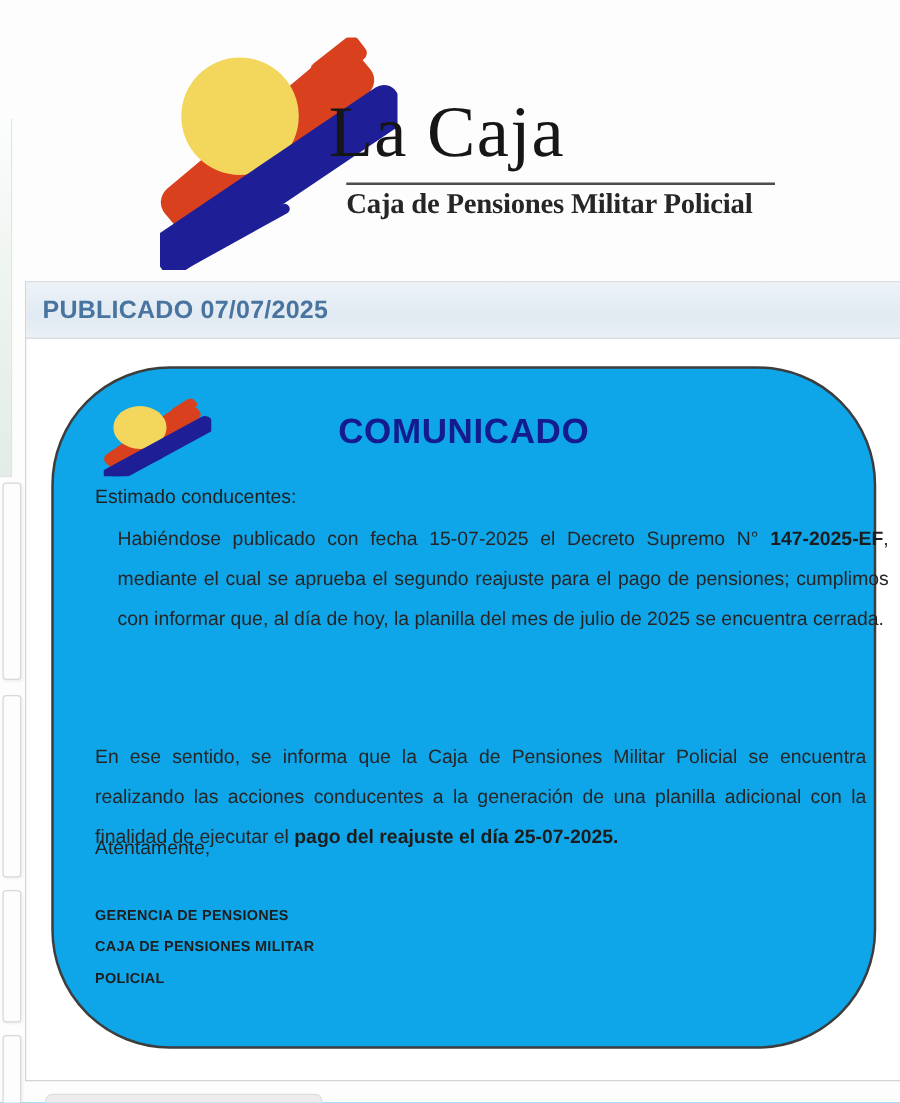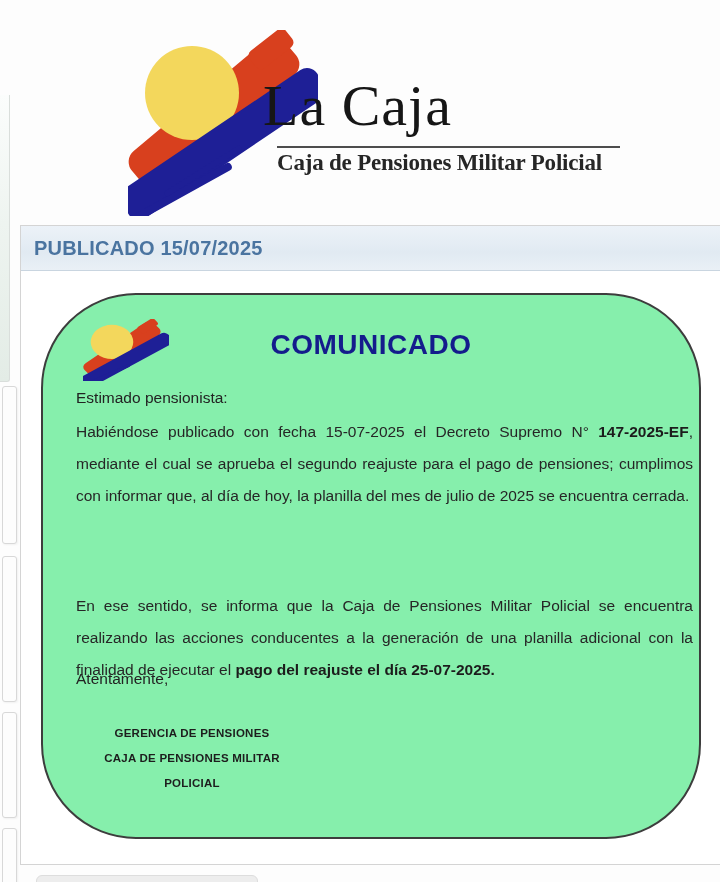--- a/index.html
+++ b/index.html
@@ -57,46 +57,46 @@
     border-bottom: 1px solid #c9d5e0;
   }
   .pub-label {
     position: absolute; left: 13px; top: 0; line-height: 45px;
     font-size: 20px; font-weight: bold; color: #4a74a0; letter-spacing: 0.2px;
   }
 
   
   .card {
     position: absolute; left: 20px; top: 67px; width: 660px; height: 546px;
-    background: #86efac; border: 2px solid #3d3d3d; border-radius: 95px;
+    background: #0ea5e9; border: 2px solid #3d3d3d; border-radius: 95px;
   }
   .card-logo { position: absolute; left: 40px; top: 24px; width: 86px; height: 62px; }
   .card-title {
     position: absolute; left: 0; right: 0; top: 34px; text-align: center;
     font-size: 28px; font-weight: bold; color: #141c8c; letter-spacing: 0.5px;
   }
   .greeting {
     position: absolute; left: 33px; top: 94px;
     font-size: 15.5px; color: #222222;
   }
   .para {
     position: absolute; left: 33px; width: 617px;
     font-size: 15.5px; line-height: 32px; color: #262626;
     text-align: justify;
   }
   .para b { color: #1c1c1c; }
-  .p1 { top: 121px; }
+  .p1 { top: 121px; margin-left: 18px; }
   .p2 { top: 263px; margin-top: 32px; }
   .closing {
     position: absolute; left: 33px; top: 375px;
     font-size: 15.5px; color: #222222;
   }
   .signature {
     position: absolute; left: 33px; top: 426px; width: 232px;
-    text-align: center; font-size: 11.5px; font-weight: bold;
+    text-align: left; font-size: 11.5px; font-weight: bold;
     line-height: 25px; color: #1d1d1d; letter-spacing: 0.25px;
   }
   .place-date {
     position: absolute; left: 33px; top: 494px;
     font-size: 13.5px; color: #2a2a2a;
   }
 
   
   .bottom-bar {
     position: absolute; left: 36px; top: 875px; width: 222px; height: 14px;
@@ -121,35 +121,35 @@
     <rect x="-22.5" y="96" width="235" height="36" rx="12" fill="#1e1f96" transform="rotate(-34 95 114)"></rect>
     <rect x="-4.5" y="159" width="115" height="8" rx="4" fill="#1e1f96" transform="rotate(-29 53 163)"></rect>
     <rect x="30" y="138" width="90" height="6" rx="3" fill="#1e1f96" transform="rotate(-32 75 141)"></rect>
   </svg>
   <div class="brand-name">La Caja</div>
   <div class="brand-rule"></div>
   <div class="brand-subtitle">Caja de Pensiones Militar Policial</div>
 
   <div class="panel">
     <div class="pub-band">
-      <div class="pub-label">PUBLICADO 15/07/2025</div>
+      <div class="pub-label">PUBLICADO 07/07/2025</div>
     </div>
 
     <div class="card">
       <svg class="card-logo" viewBox="0 0 190 170" preserveAspectRatio="none" xmlns="http://www.w3.org/2000/svg">
         <rect x="-14" y="60.5" width="200" height="45" rx="14" fill="#d8401e" transform="rotate(-40 86 83)"></rect>
         <rect x="120" y="8" width="46" height="22" rx="6" fill="#d8401e" transform="rotate(-38 143 19)"></rect>
         <circle cx="64" cy="63" r="47" fill="#f3d75c"></circle>
         <rect x="-22.5" y="96" width="235" height="36" rx="12" fill="#1e1f96" transform="rotate(-34 95 114)"></rect>
         <rect x="-4.5" y="150" width="115" height="8" rx="4" fill="#1e1f96" transform="rotate(-29 53 154)"></rect>
       </svg>
 
       <div class="card-title">COMUNICADO</div>
 
-      <div class="greeting">Estimado pensionista:</div>
+      <div class="greeting">Estimado conducentes:</div>
 
       <p class="para p1"><span>Habiéndose publicado con fecha 15-07-2025 el Decreto Supremo N° </span><b>147-2025-EF</b><span>, mediante el cual se aprueba el segundo reajuste para el pago de pensiones; cumplimos con informar que, al día de hoy, la planilla del mes de julio de 2025 se encuentra cerrada.</span></p>
 
       <p class="para p2"><span>En ese sentido, se informa que la Caja de Pensiones Militar Policial se encuentra realizando las acciones conducentes a la generación de una planilla adicional con la finalidad de ejecutar el </span><b>pago del reajuste el día 25-07-2025.</b><span></span></p>
 
       <div class="closing">Atentamente,</div>
 
       <div class="signature">
         <div>GERENCIA DE PENSIONES</div>
         <div>CAJA DE PENSIONES MILITAR POLICIAL</div>

